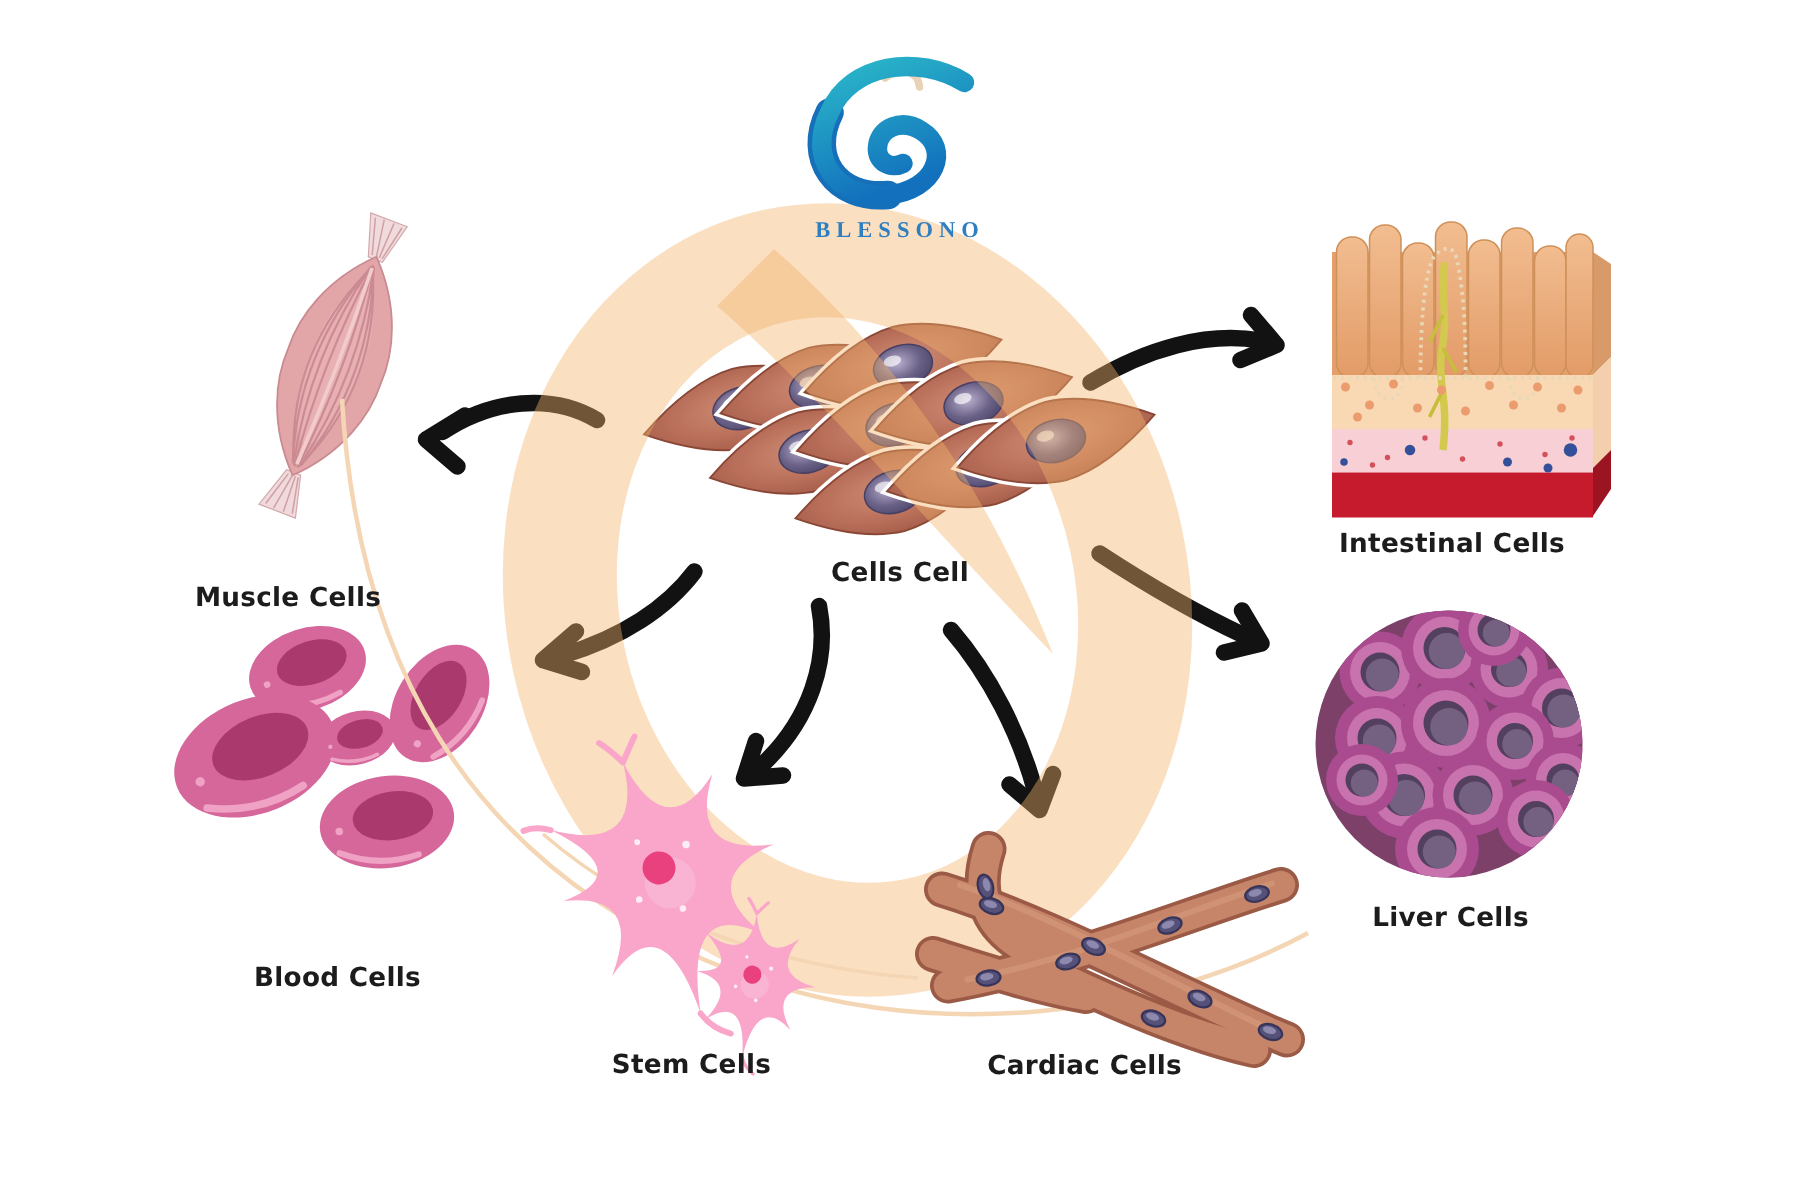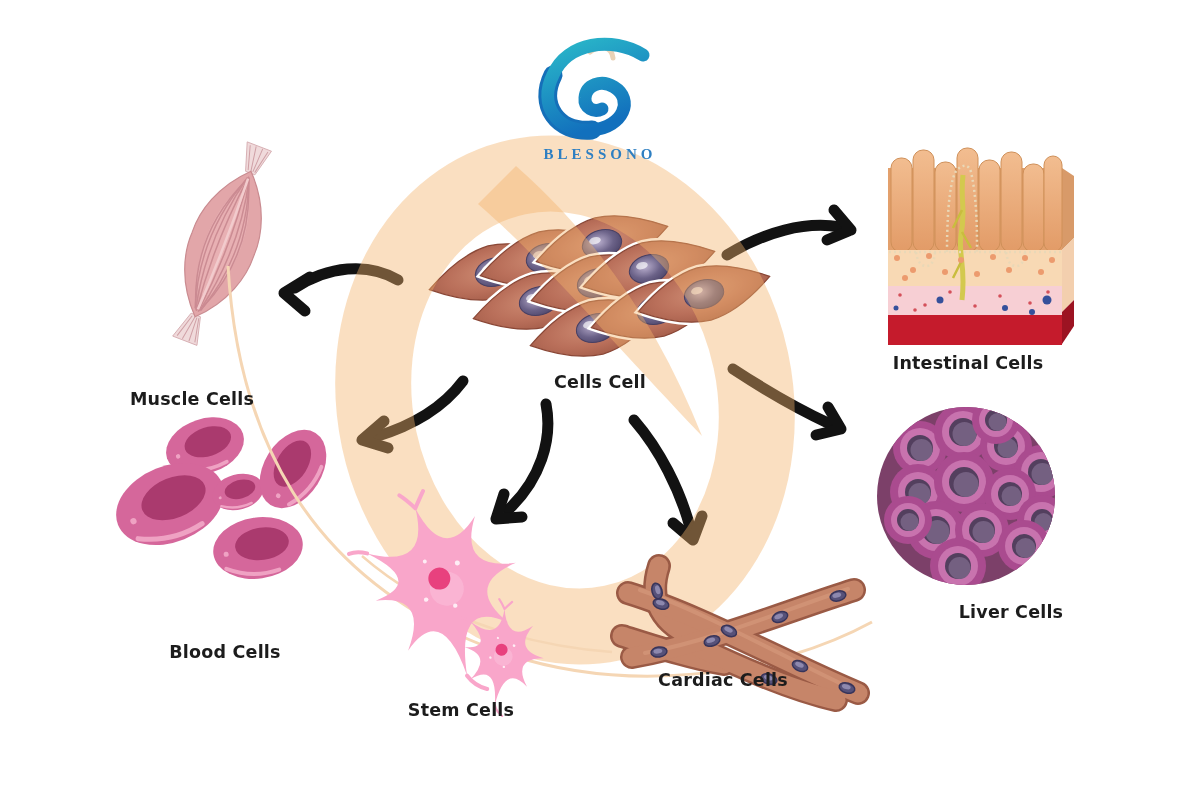--- a/index.html
+++ b/index.html
@@ -4,24 +4,24 @@
 <style>
   html,body{margin:0;padding:0;}
   body{width:1200px;height:800px;position:relative;background:#ffffff;overflow:hidden;
        font-family:"DejaVu Sans","Liberation Sans",sans-serif;}
   #stage{position:absolute;inset:0;width:1200px;height:800px;}
   .lbl{position:absolute;transform:translate(-50%,-50%);font-weight:700;font-size:17.5px;
        color:#1c1c1c;letter-spacing:.2px;white-space:nowrap;}
   .lbl-muscle{left:192px;top:363px;margin-top:36px;}
   .lbl-blood{left:225px;top:612px;margin-top:40px;}
   .lbl-nerve{left:461px;top:710px;}
-  .lbl-cardiac{left:723px;top:680px;}
+  .lbl-cardiac{left:723px;top:711px;}
   .lbl-stem{left:600px;top:382px;}
   .lbl-intestinal{left:968px;top:363px;}
-  .lbl-liver{left:967px;top:612px;margin-left:44px;}
+  .lbl-liver{left:967px;top:612px;}
   .brand-name{position:absolute;left:500px;top:146px;width:200px;text-align:center;
        font-family:"Liberation Serif","DejaVu Serif",serif;font-weight:700;font-size:15px;
        letter-spacing:4px;color:#2e7fc2;}
 </style>
 </head>
 <body>
 
 <svg id="stage" viewBox="0 0 1200 800">
   <defs>
     <radialGradient id="gCell" cx="50%" cy="45%" r="65%">

